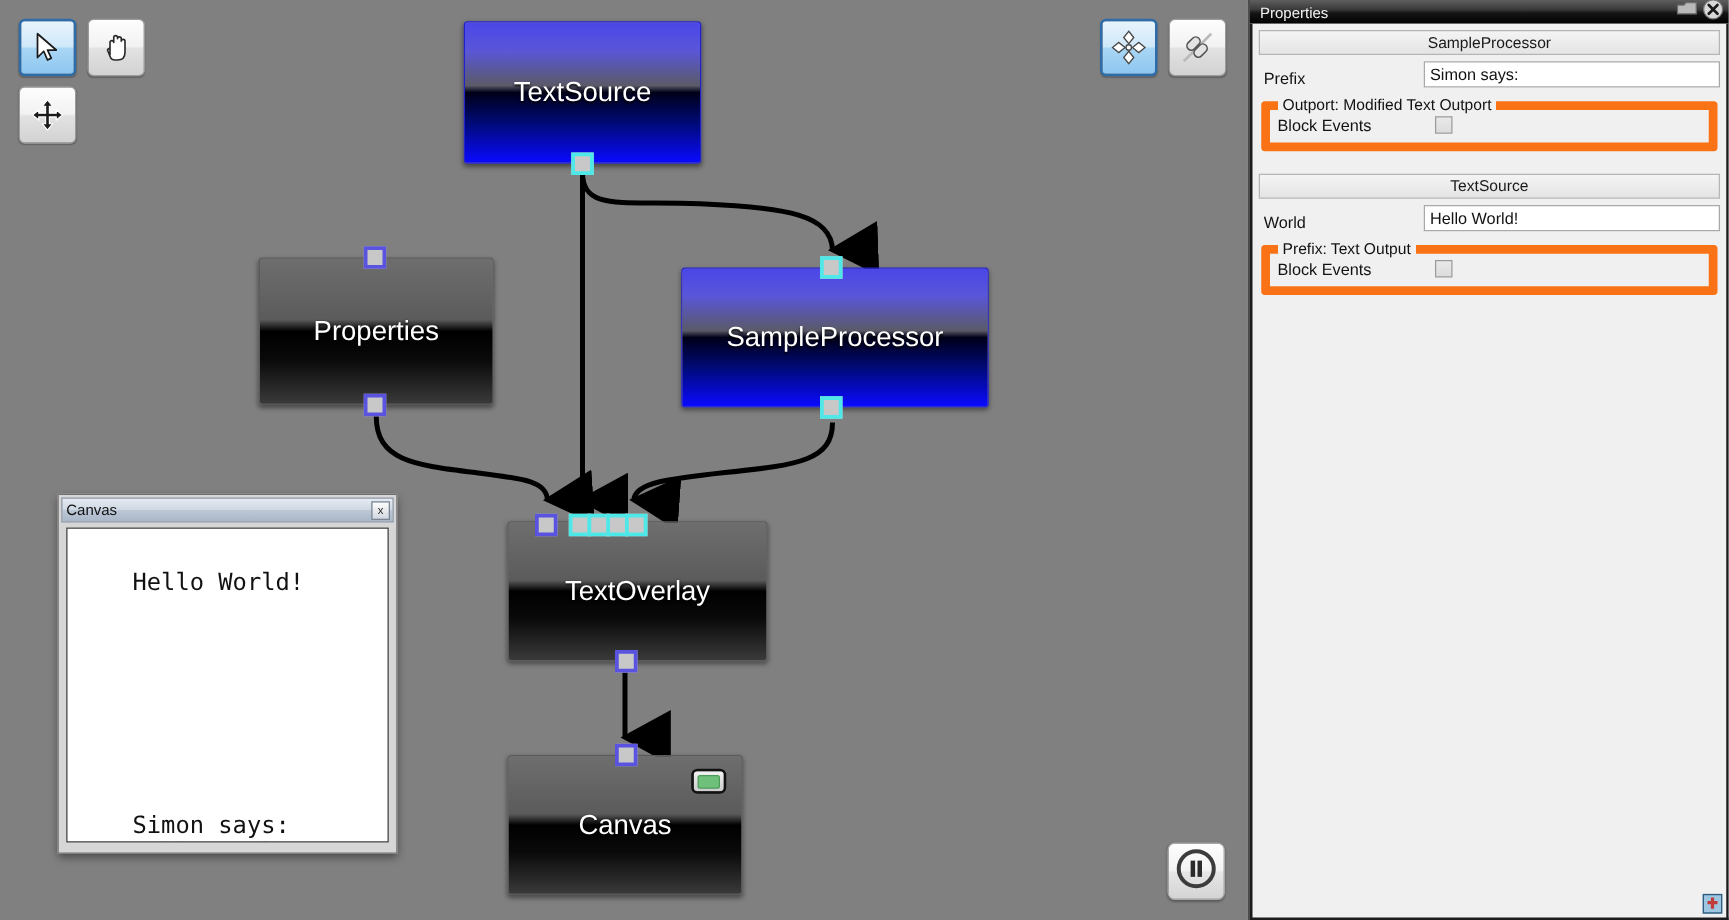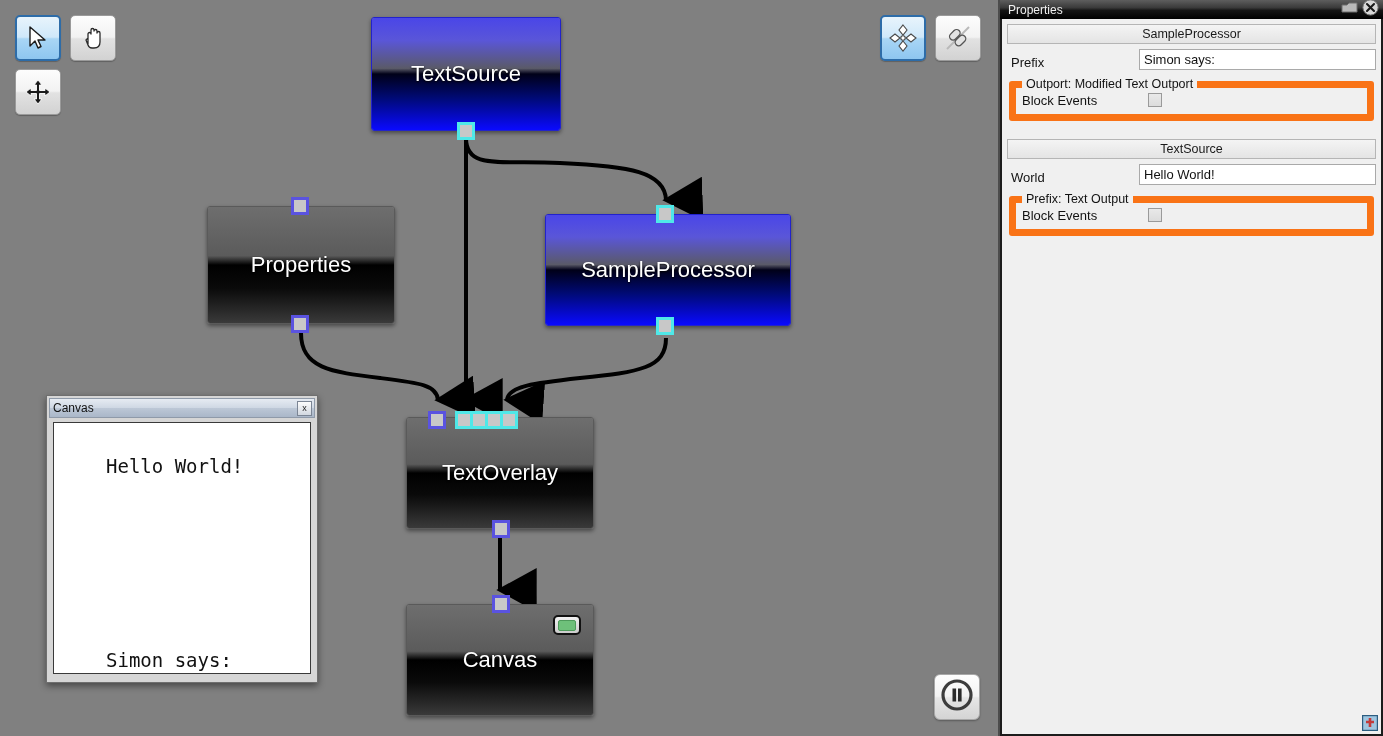--- a/index.html
+++ b/index.html
@@ -345,21 +345,21 @@
       <div class="port blue" style="left:83px; bottom:-10px;"></div>
     </div>
 
     <div class="node selected" style="left:545px; top:214px; width:246px; height:112px;">
       <div class="node-body"></div>
       <div class="node-label">SampleProcessor</div>
       <div class="port cyan" style="left:110px; top:-10px;"></div>
       <div class="port cyan" style="left:110px; bottom:-10px;"></div>
     </div>
 
-    <div class="node unselected" style="left:406px; top:417px; width:188px; height:112px;">
+    <div class="node unselected" style="left:406px; top:417px; width:208px; height:112px;">
       <div class="node-body"></div>
       <div class="node-label">TextOverlay</div>
       <div class="port blue" style="left:21px; top:-7px;"></div>
       <div class="port-strip" style="left:48px; top:-7px;">
         <div class="port cyan"></div>
         <div class="port cyan"></div>
         <div class="port cyan"></div>
         <div class="port cyan"></div>
       </div>
       <div class="port blue" style="left:85px; bottom:-10px;"></div>

